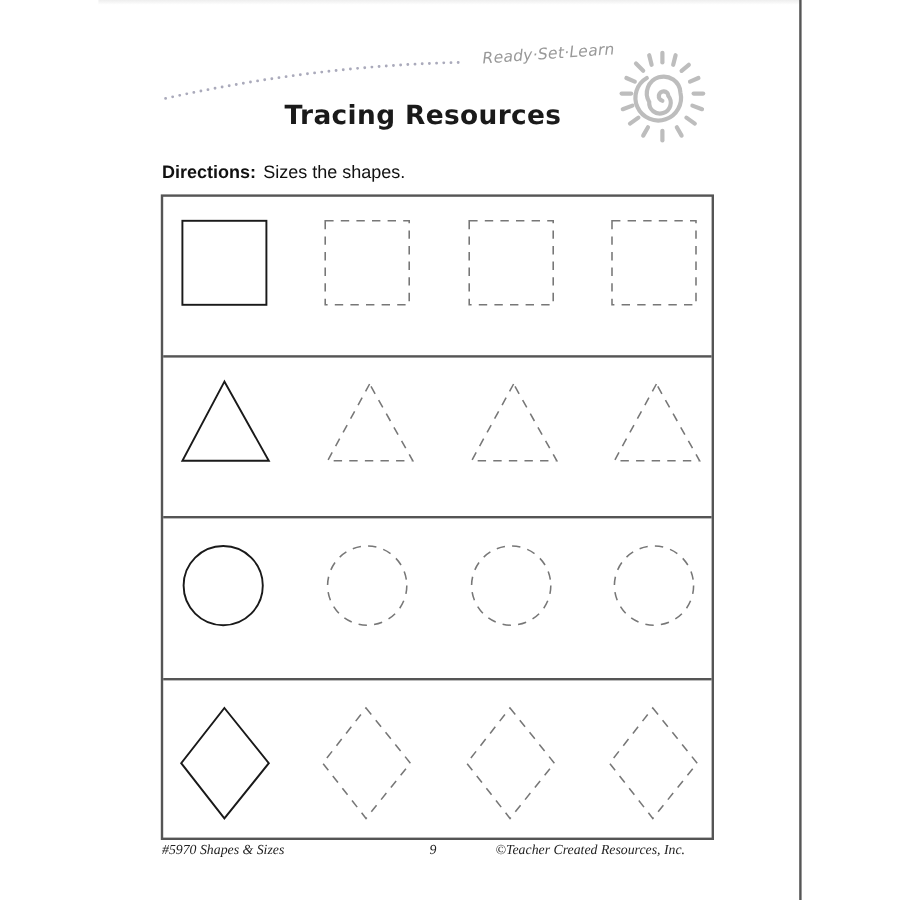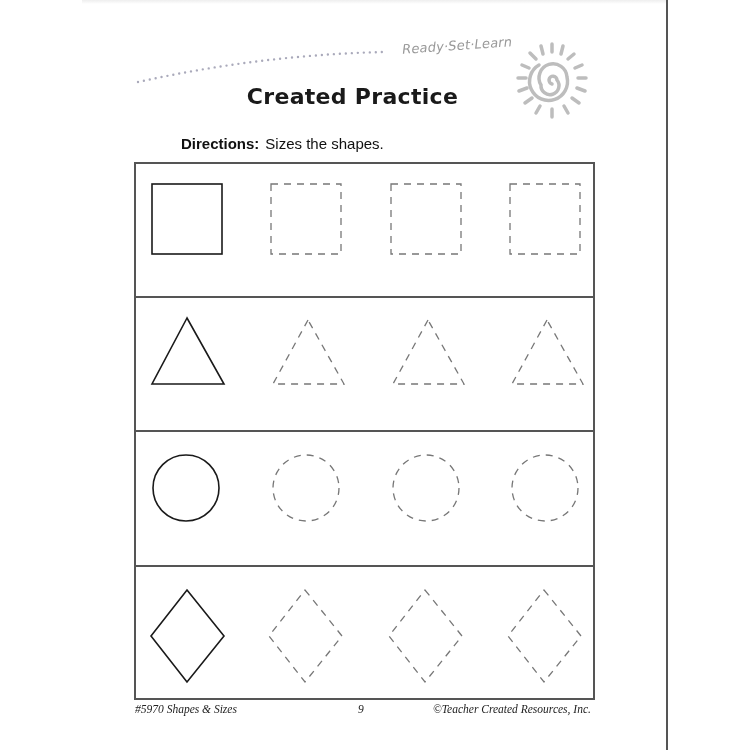--- a/index.html
+++ b/index.html
@@ -3,21 +3,21 @@
 <meta charset="utf-8">
 <style>
   html,body{margin:0;padding:0;background:#fff;}
   body{width:750px;height:750px;position:relative;overflow:hidden;font-family:"Liberation Sans",sans-serif;}
   .page-shadow{position:absolute;left:82px;top:0;width:585px;height:4px;background:linear-gradient(#eee,#fff);}
   .page-edge{position:absolute;left:666px;top:0;width:2px;height:750px;background:#555;}
   .deco{position:absolute;left:0;top:0;}
   .brand{position:absolute;left:402px;top:38px;font-family:"DejaVu Sans",sans-serif;font-style:italic;font-size:13px;color:#999;transform:rotate(-4deg);letter-spacing:0.2px;}
   .title{position:absolute;left:230px;top:84px;width:245px;text-align:center;font-family:"DejaVu Sans",sans-serif;font-weight:bold;font-size:22px;color:#1a1a1a;letter-spacing:0.3px;}
   .directions{position:absolute;left:135px;top:135px;font-size:15px;color:#111;}
-  .directions b{font-weight:bold;margin-right:6px;margin-left:46px;}
+  .directions b{font-weight:bold;margin-right:6px;}
   .sheet{position:absolute;left:134px;top:162px;width:461px;height:538px;border:2px solid #555;box-sizing:border-box;}
   .row{position:absolute;left:0;width:100%;border-bottom:2px solid #555;box-sizing:border-box;}
   .row:last-child{border-bottom:none;}
   .row svg{position:absolute;left:0;top:0;}
   .footer{position:absolute;top:703px;font-family:"Liberation Serif",serif;font-style:italic;font-size:11.5px;color:#222;}
 </style>
 </head>
 <body>
 
 <div class="page-shadow"></div>
@@ -44,21 +44,21 @@
     <line x1="75" y1="51" x2="67" y2="48"></line>
     <line x1="9" y1="51" x2="17" y2="48"></line>
     <line x1="69" y1="63" x2="62" y2="58"></line>
     <line x1="15" y1="63" x2="22" y2="58"></line>
     <line x1="58" y1="73" x2="54" y2="66"></line>
     <line x1="26" y1="73" x2="30" y2="66"></line>
     <line x1="42" y1="77" x2="42" y2="69"></line>
   </g>
 </svg>
 
-<div class="title">Created Practice</div>
+<div class="title">Tracing Resources</div>
 
 <div class="directions">
   <b>Directions:</b><span>Sizes the shapes.</span>
 </div>
 
 <div class="sheet">
 
   <div class="row" style="top:0;height:134px;">
     <svg width="457" height="132">
       <rect x="16" y="20" width="70" height="70" fill="none" stroke="#1a1a1a" stroke-width="1.6"></rect>
@@ -91,13 +91,13 @@
       <polygon points="51,23 88,69 51,115 15,69" fill="none" stroke="#1a1a1a" stroke-width="1.6"></polygon>
       <polygon points="169,23 206,69 169,115 133,69" fill="none" stroke="#777" stroke-width="1.3" stroke-dasharray="7 6"></polygon>
       <polygon points="289,23 326,69 289,115 253,69" fill="none" stroke="#777" stroke-width="1.3" stroke-dasharray="7 6"></polygon>
       <polygon points="408,23 445,69 408,115 372,69" fill="none" stroke="#777" stroke-width="1.3" stroke-dasharray="7 6"></polygon>
     </svg>
   </div>
 </div>
 
 <div class="footer" style="left:135px;text-align:center;">#5970 Shapes &amp; Sizes</div>
 <div class="footer" style="left:358px;">9</div>
-<div class="footer" style="left:433px;">©Teacher Created Resources, Inc.</div>
+<div class="footer" style="left:413px;">©Teacher Created Resources, Inc.</div>
 
 </body></html>

